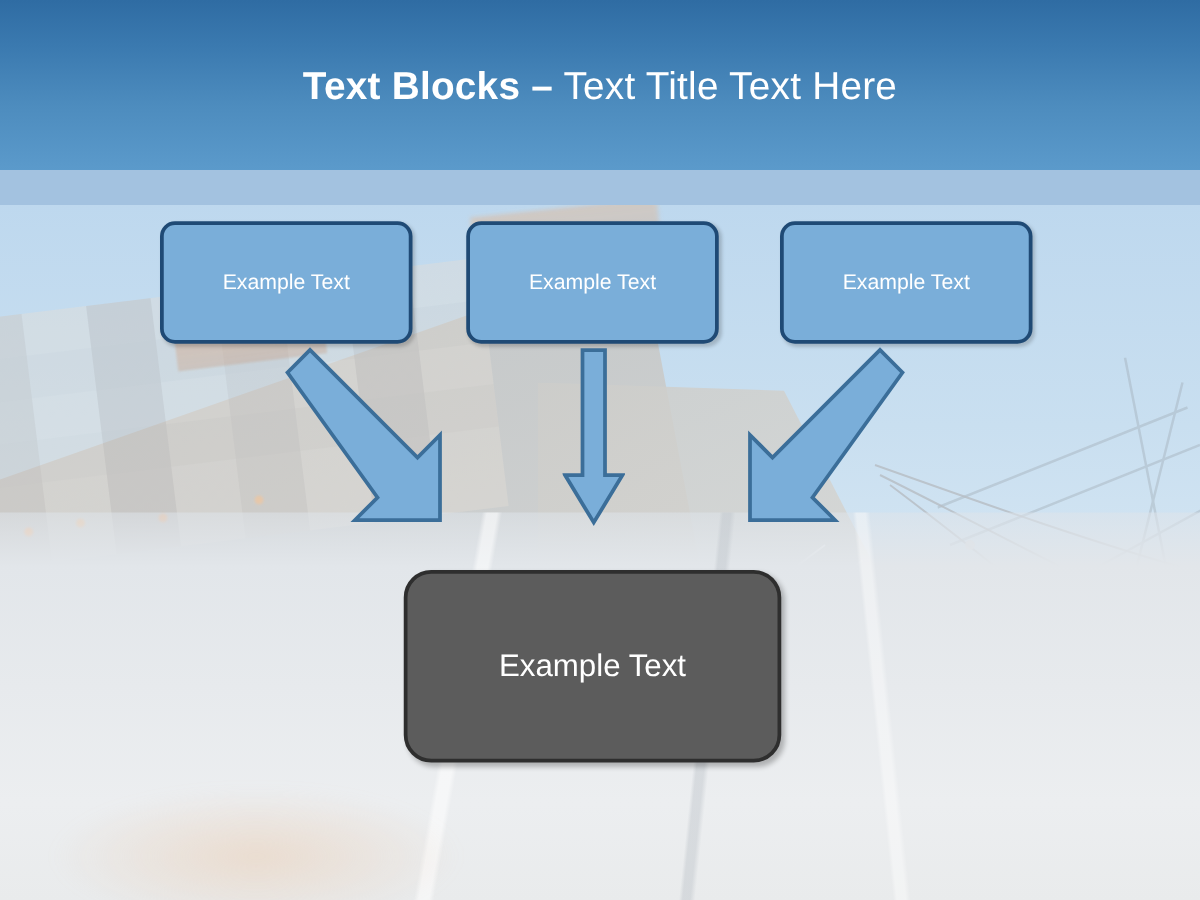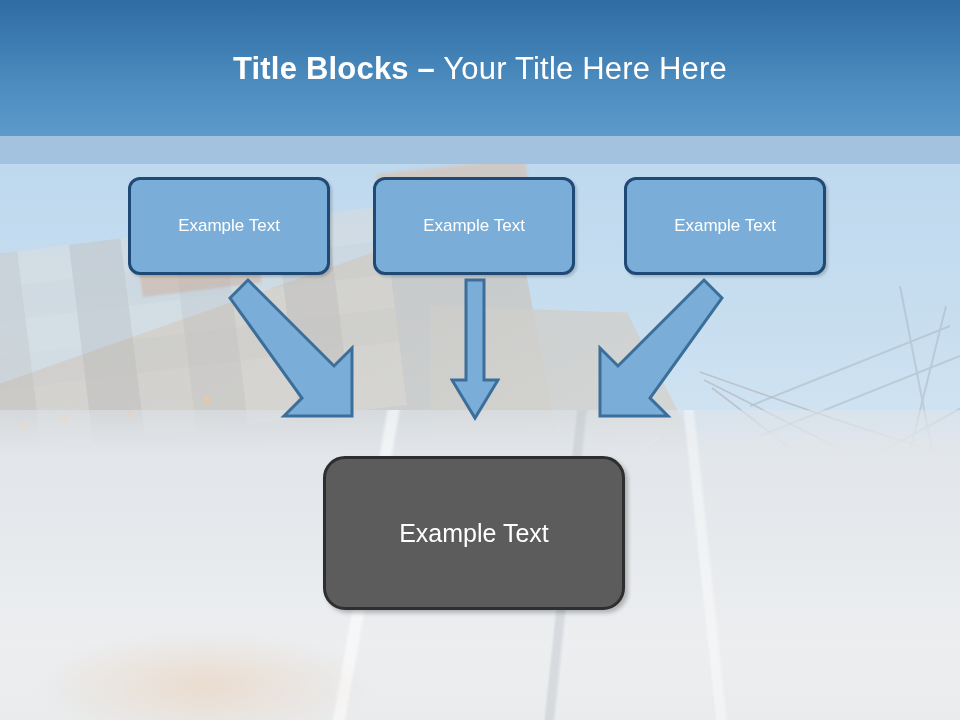--- a/index.html
+++ b/index.html
@@ -238,22 +238,22 @@
       </g>
       <circle cx="776" cy="300" r="4" fill="#d9dde1" opacity="0.9"></circle>
     </svg>
 
     <div class="water"></div>
     <div class="water-glow"></div>
   </div>
 
   <div class="header">
     <div class="header-title">
-      <span class="bold">Title Blocks –</span>
-      <span class="light">Your Title Here Here</span>
+      <span class="bold">Text Blocks –</span>
+      <span class="light">Text Title Text Here</span>
     </div>
   </div>
   <div class="header-band"></div>
 
   <div class="box" id="box1">
     <span class="box-label">Example Text</span>
   </div>
   <div class="box" id="box2">
     <span class="box-label">Example Text</span>
   </div>

